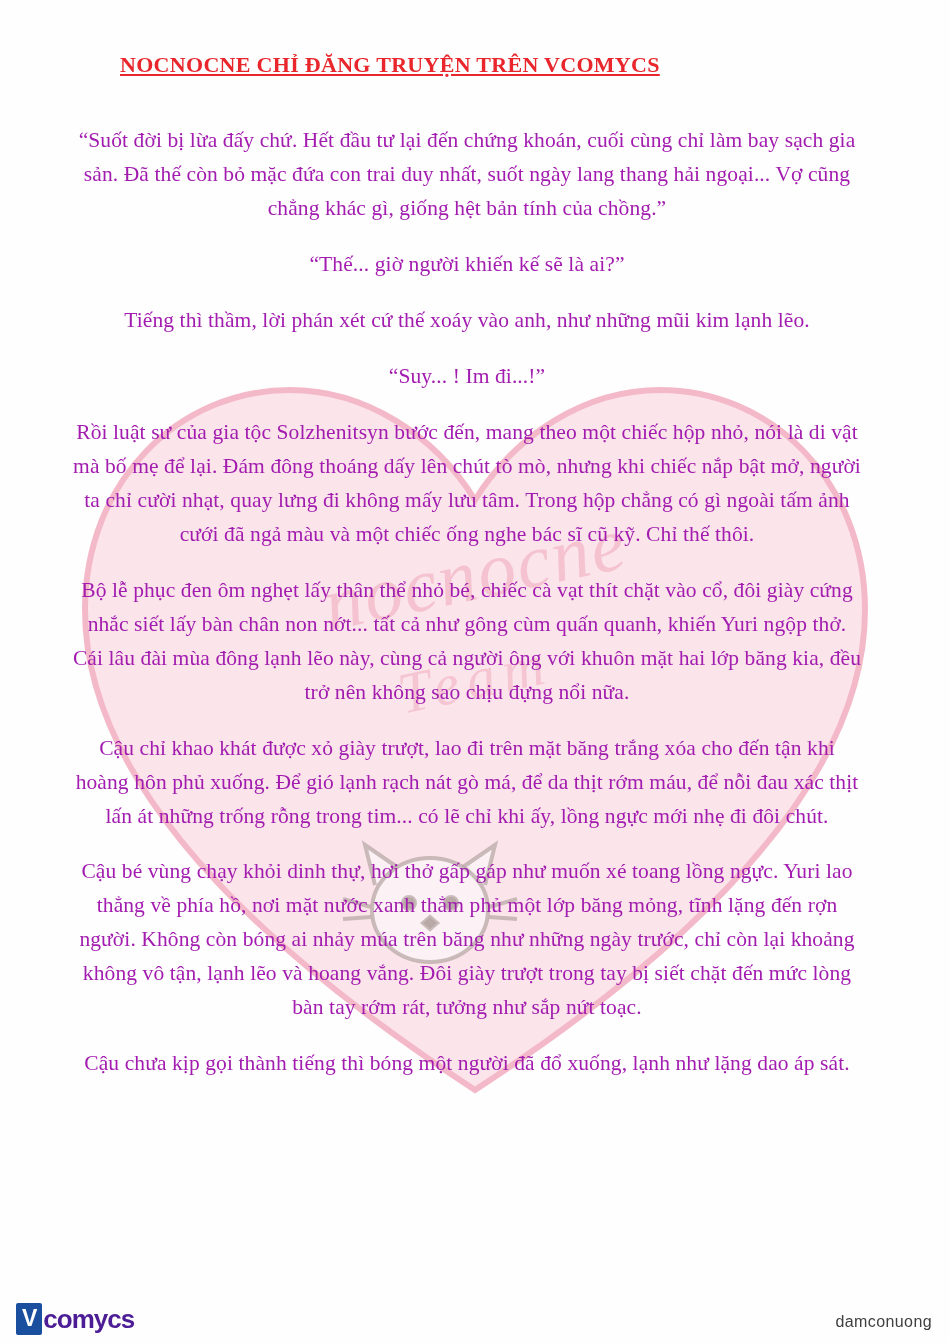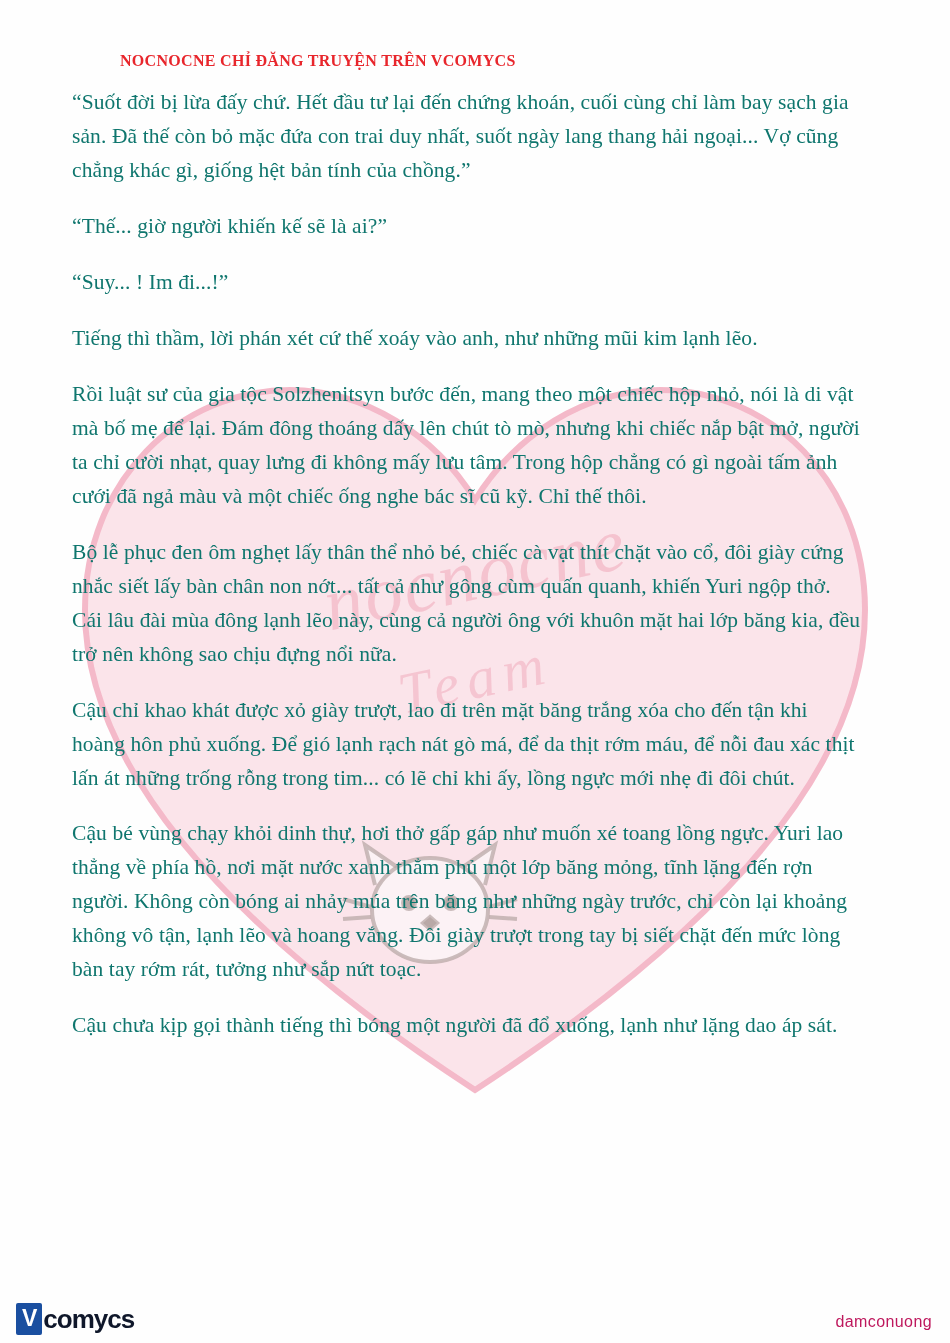--- a/index.html
+++ b/index.html
@@ -81,32 +81,33 @@
   
   .content {
     position: relative;
     z-index: 2;
     padding: 52px 72px 0 72px;
   }
   .header-note {
     color: #e8262c;
     font-family: "Liberation Serif", serif;
     font-weight: bold;
-    font-size: 16px;
+    font-size: 22px;
     letter-spacing: 0.3px;
     text-align: left;
     padding-left: 48px;
-    margin-bottom: 16px;
+    margin-bottom: 46px;
+    text-decoration: underline;
   }
   p.para {
     font-size: 21.5px;
     line-height: 1.58;
-    color: #0f766e;
+    color: #a21caf;
     margin: 0 16px 22px 0;
-    text-align: left;
+    text-align: center;
     letter-spacing: 0.1px;
   }
 
   
   .footer {
     position: absolute;
     left: 0;
     bottom: 0;
     width: 950px;
     height: 46px;
@@ -129,29 +130,29 @@
     background: #1a4fa0;
     color: #ffffff;
     font-size: 23px;
     font-weight: bold;
     line-height: 1;
     padding: 4px 6px 5px 6px;
     margin-right: 1px;
     border-radius: 2px;
   }
   .footer-logo .rest {
-    color: #0f172a;
+    color: #4c1d95;
   }
   .footer-right {
     position: absolute;
     right: 18px;
     bottom: 12px;
     font-family: "Liberation Sans", sans-serif;
     font-size: 16px;
-    color: #be185d;
+    color: #404040;
     letter-spacing: 0.4px;
   }
 </style>
 </head>
 <body>
 
 <div class="page">
 
   <div class="watermark-layer">
     <div class="heart-wrap">
@@ -172,22 +173,22 @@
     </div>
     <div class="wm-text big">nocnocne</div>
     <div class="wm-text small">Team</div>
   </div>
 
   <div class="content">
     <div class="header-note">NOCNOCNE CHỈ ĐĂNG TRUYỆN TRÊN VCOMYCS</div>
 
     <p class="para">“Suốt đời bị lừa đấy chứ. Hết đầu tư lại đến chứng khoán, cuối cùng chỉ làm bay sạch gia sản. Đã thế còn bỏ mặc đứa con trai duy nhất, suốt ngày lang thang hải ngoại... Vợ cũng chẳng khác gì, giống hệt bản tính của chồng.”</p>
     <p class="para">“Thế... giờ người khiến kế sẽ là ai?”</p>
+    <p class="para">Tiếng thì thầm, lời phán xét cứ thế xoáy vào anh, như những mũi kim lạnh lẽo.</p>
     <p class="para">“Suy... ! Im đi...!”</p>
-    <p class="para">Tiếng thì thầm, lời phán xét cứ thế xoáy vào anh, như những mũi kim lạnh lẽo.</p>
     <p class="para">Rồi luật sư của gia tộc Solzhenitsyn bước đến, mang theo một chiếc hộp nhỏ, nói là di vật mà bố mẹ để lại. Đám đông thoáng dấy lên chút tò mò, nhưng khi chiếc nắp bật mở, người ta chỉ cười nhạt, quay lưng đi không mấy lưu tâm. Trong hộp chẳng có gì ngoài tấm ảnh cưới đã ngả màu và một chiếc ống nghe bác sĩ cũ kỹ. Chỉ thế thôi.</p>
     <p class="para">Bộ lễ phục đen ôm nghẹt lấy thân thể nhỏ bé, chiếc cà vạt thít chặt vào cổ, đôi giày cứng nhắc siết lấy bàn chân non nớt... tất cả như gông cùm quấn quanh, khiến Yuri ngộp thở. Cái lâu đài mùa đông lạnh lẽo này, cùng cả người ông với khuôn mặt hai lớp băng kia, đều trở nên không sao chịu đựng nổi nữa.</p>
     <p class="para">Cậu chỉ khao khát được xỏ giày trượt, lao đi trên mặt băng trắng xóa cho đến tận khi hoàng hôn phủ xuống. Để gió lạnh rạch nát gò má, để da thịt rớm máu, để nỗi đau xác thịt lấn át những trống rỗng trong tim... có lẽ chỉ khi ấy, lồng ngực mới nhẹ đi đôi chút.</p>
     <p class="para">Cậu bé vùng chạy khỏi dinh thự, hơi thở gấp gáp như muốn xé toang lồng ngực. Yuri lao thẳng về phía hồ, nơi mặt nước xanh thẳm phủ một lớp băng mỏng, tĩnh lặng đến rợn người. Không còn bóng ai nhảy múa trên băng như những ngày trước, chỉ còn lại khoảng không vô tận, lạnh lẽo và hoang vắng. Đôi giày trượt trong tay bị siết chặt đến mức lòng bàn tay rớm rát, tưởng như sắp nứt toạc.</p>
     <p class="para">Cậu chưa kịp gọi thành tiếng thì bóng một người đã đổ xuống, lạnh như lặng dao áp sát.</p>
   </div>
 
   <div class="footer">
     <div class="footer-logo">
       <span class="v-badge">V</span>

